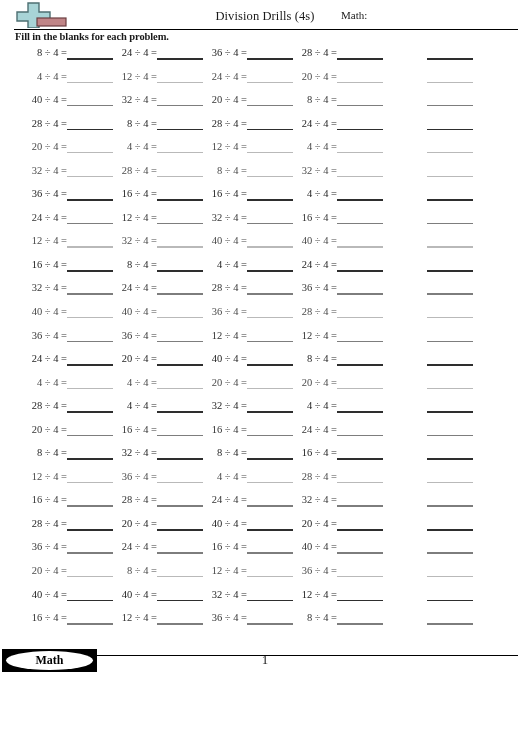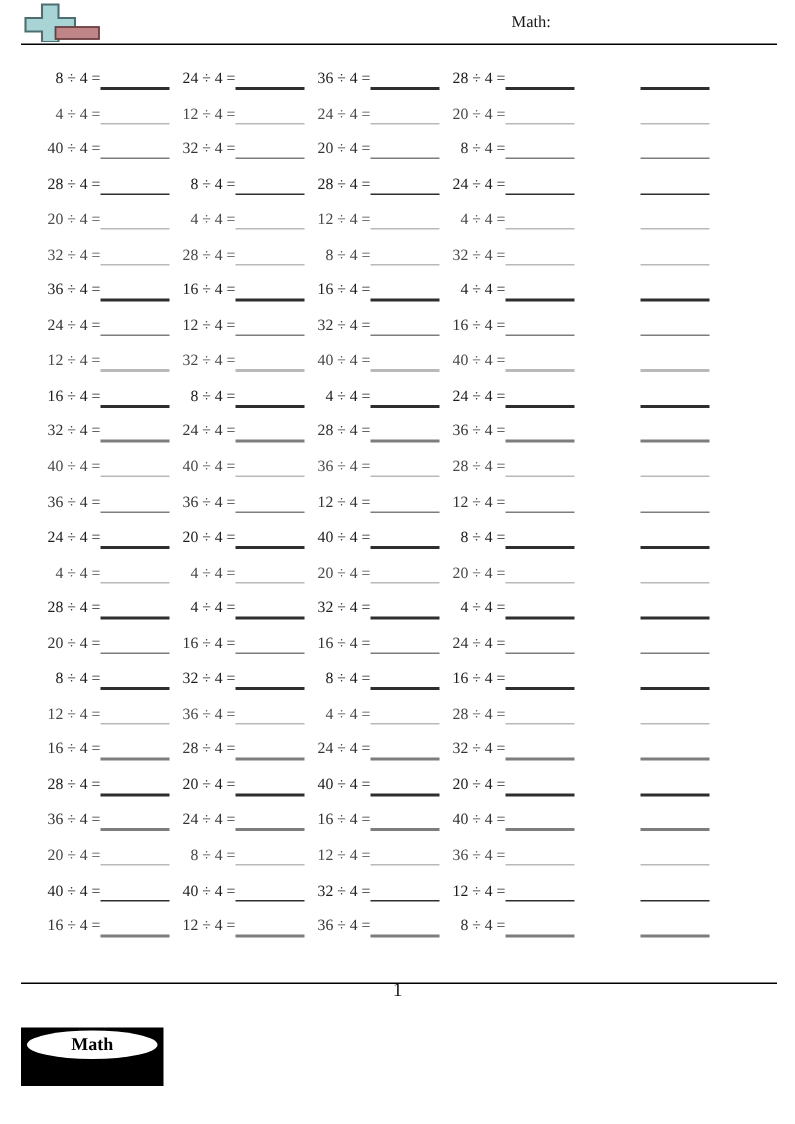--- a/index.html
+++ b/index.html
@@ -114,25 +114,24 @@
   }
   .footer-rule {
     position: absolute;
     left: 14px; top: 7px;
     width: 504px;
     height: 1.2px;
     background: #000000;
   }
   .math-badge {
     position: absolute;
-    left: 14px; top: 1px;
-    width: 95px; height: 39px;
+    left: 2px; top: 1px;
+    width: 95px; height: 23px;
     background: #000000;
     overflow: hidden;
-    margin-top: 36px;
   }
   .math-badge .ellipse {
     position: absolute;
     left: 4px; top: 2px;
     width: 87px; height: 19px;
     background: #ffffff;
     border-radius: 50%;
   }
   .math-badge .label {
     position: absolute;
@@ -160,24 +159,26 @@
 
   <div class="header">
     <span class="logo">
       <svg width="54" height="26" viewBox="0 0 54 26" xmlns="http://www.w3.org/2000/svg">
 
         <path d="M14 1 H25 V10 H36 V19 H25 V26 H14 V19 H3 V10 H14 Z" fill="#a8d4d6" stroke="#4d6f72" stroke-width="1.4"></path>
 
         <rect x="23" y="16" width="29" height="8" fill="#c08587" stroke="#6b3f41" stroke-width="1.2"></rect>
       </svg>
     </span>
+    <div class="header-title">Division Drills (4s)</div>
     <div class="name-label">Math:</div>
     <div class="header-rule"></div>
   </div>
 
+  <div class="instructions">Fill in the blanks for each problem.</div>
 
   <div class="grid" id="grid">
       <div class="row dark">
         <div class="cell" style="left: 22px; width: 45px;">
           <span class="expr">8 ÷ 4 =</span>
           <span class="blank"></span>
         </div>
         <div class="cell" style="left: 112px; width: 45px;">
           <span class="expr">24 ÷ 4 =</span>
           <span class="blank"></span>

